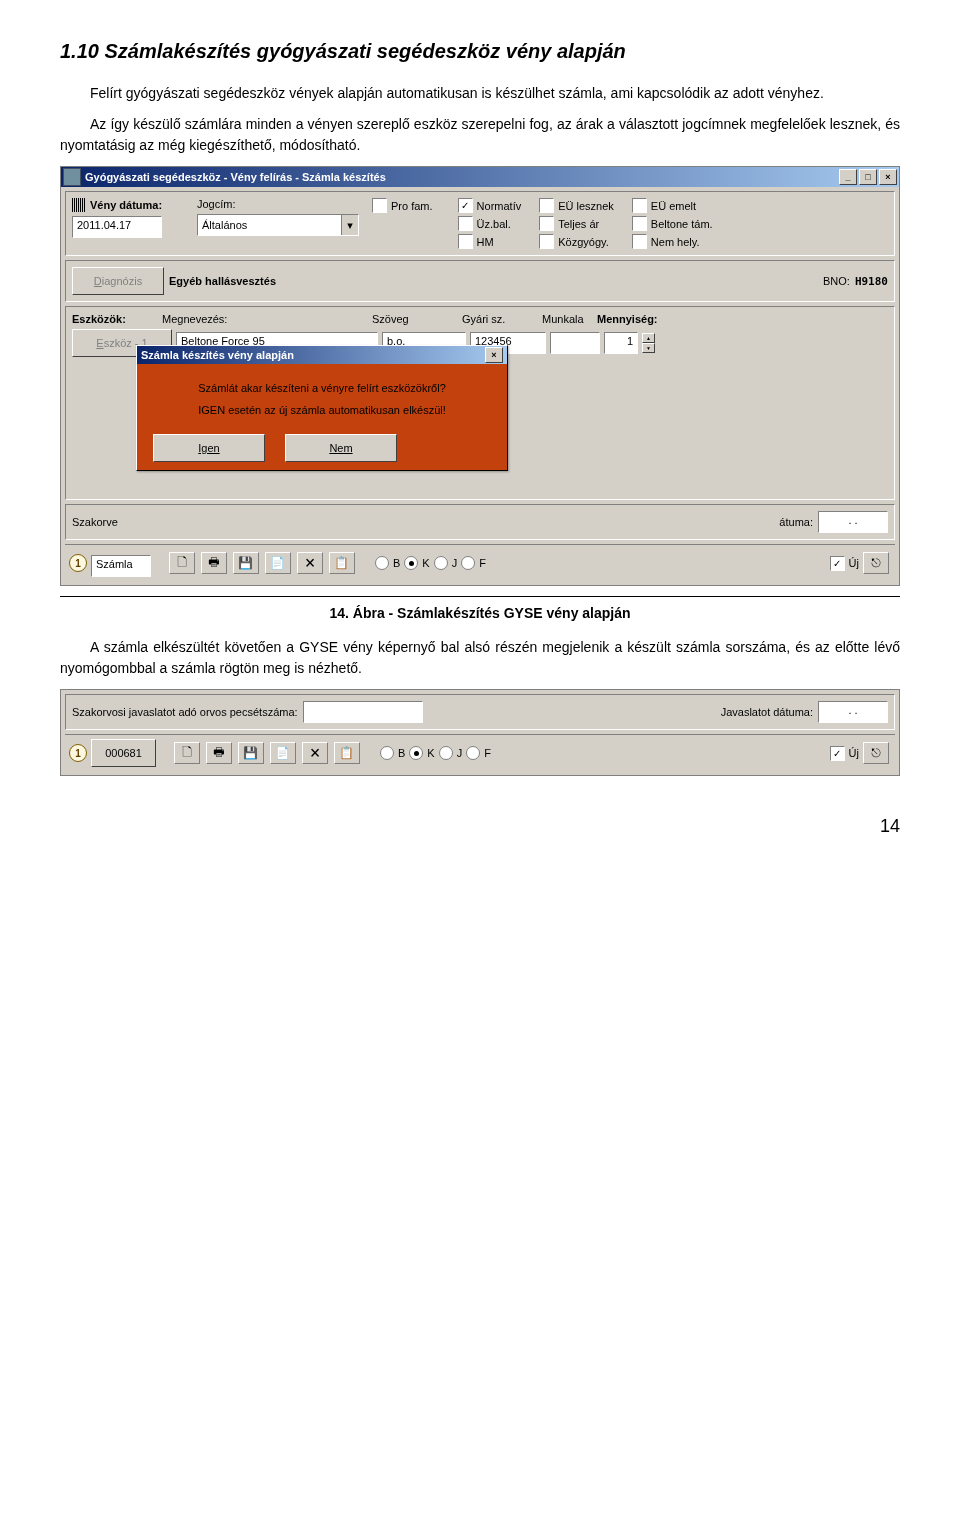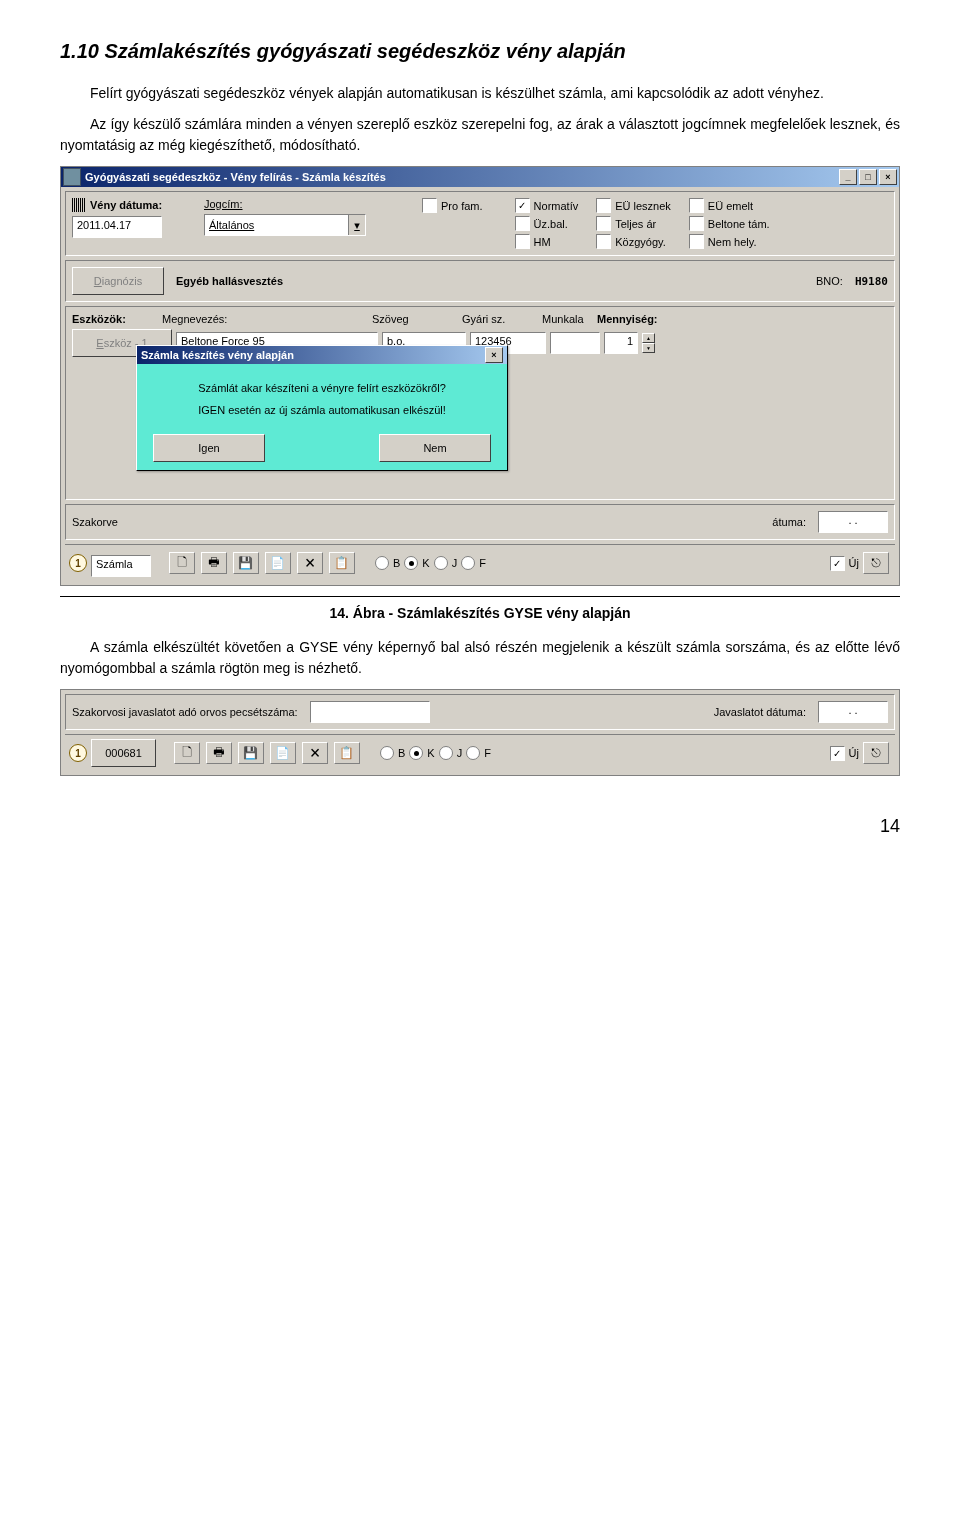--- a/index.html
+++ b/index.html
@@ -85,21 +85,21 @@
   .panel {
     margin: 4px;
     border: 1px solid;
     border-color: #808080 #fff #fff #808080;
     padding: 6px;
     background: #d4d0c8;
   }
   .row {
     display: flex;
     align-items: center;
-    gap: 12px;
+    gap: 5px;
   }
   .lbl { font-size: 11px; white-space: nowrap; }
   .bold { font-weight: bold; }
   .input {
     background: #fff;
     border: 1px solid;
     border-color: #808080 #fff #fff #808080;
     padding: 2px 4px;
     font-size: 11px;
     height: 16px;
@@ -205,21 +205,21 @@
     background: #d4d0c8;
     border: 1px solid;
     border-color: #fff #404040 #404040 #fff;
     font-size: 5px;
     display: flex;
     align-items: center;
     justify-content: center;
   }
   .inner-dialog {
     position: absolute;
-    background: #5eead4;
+    background: #c2410c;
     border: 1px solid;
     border-color: #fff #000 #000 #fff;
     box-shadow: 1px 1px 2px rgba(0,0,0,0.3);
     width: 370px;
   }
   .dlg-title {
     background: linear-gradient(to right, #0a246a, #a6caf0);
     color: #fff;
     height: 18px;
     display: flex;
@@ -262,28 +262,28 @@
 
   <div class="panel">
     <div class="row" style="align-items:flex-start;">
       <div style="width:120px;">
         <div class="row" style="gap:4px;">
           <span class="barcodeico"></span>
           <span class="lbl bold">Vény dátuma:</span>
         </div>
         <div class="input" style="width:80px;margin-top:4px;">2011.04.17</div>
       </div>
-      <div style="width:170px;text-decoration:underline;">
+      <div style="width:170px;">
         <div class="lbl">Jogcím:</div>
         <div class="select" style="margin-top:4px;width:160px;">
           <span class="seltext">Általános</span>
           <span class="drop">▾</span>
         </div>
       </div>
-      <div class="chkitem" style="margin-right:20px;margin-left:36px;">
+      <div class="chkitem" style="margin-right:20px;">
         <span class="chk"></span>
           <span>Pro fam.</span>
       </div>
       <div class="chkgrid">
         <div class="chkitem">
             <span class="chk">✓</span>
             <span>Normatív</span>
           </div>
         <div class="chkitem">
             <span class="chk"></span>
@@ -353,21 +353,21 @@
     </div>
 
     <div class="inner-dialog" style="left:70px;top:38px;">
       <div class="dlg-title">
         <span style="flex:1;">Számla készítés vény alapján</span>
         <span class="winbtn">×</span>
       </div>
       <div style="padding:18px 16px 8px 16px;">
         <div class="lbl" style="text-align:center;margin-bottom:10px;">Számlát akar készíteni a vényre felírt eszközökről?</div>
         <div class="lbl" style="text-align:center;margin-bottom:18px;">IGEN esetén az új számla automatikusan elkészül!</div>
-        <div class="row" style="justify-content:space-between;gap:20px;">
+        <div class="row" style="justify-content:flex-start;gap:20px;text-decoration:underline;">
           <span class="btn" style="width:90px;">Igen</span>
           <span class="btn" style="width:90px;">Nem</span>
         </div>
       </div>
     </div>
   </div>
 
   <div class="panel">
     <div class="row">
       <span class="lbl">Szakorve</span>

